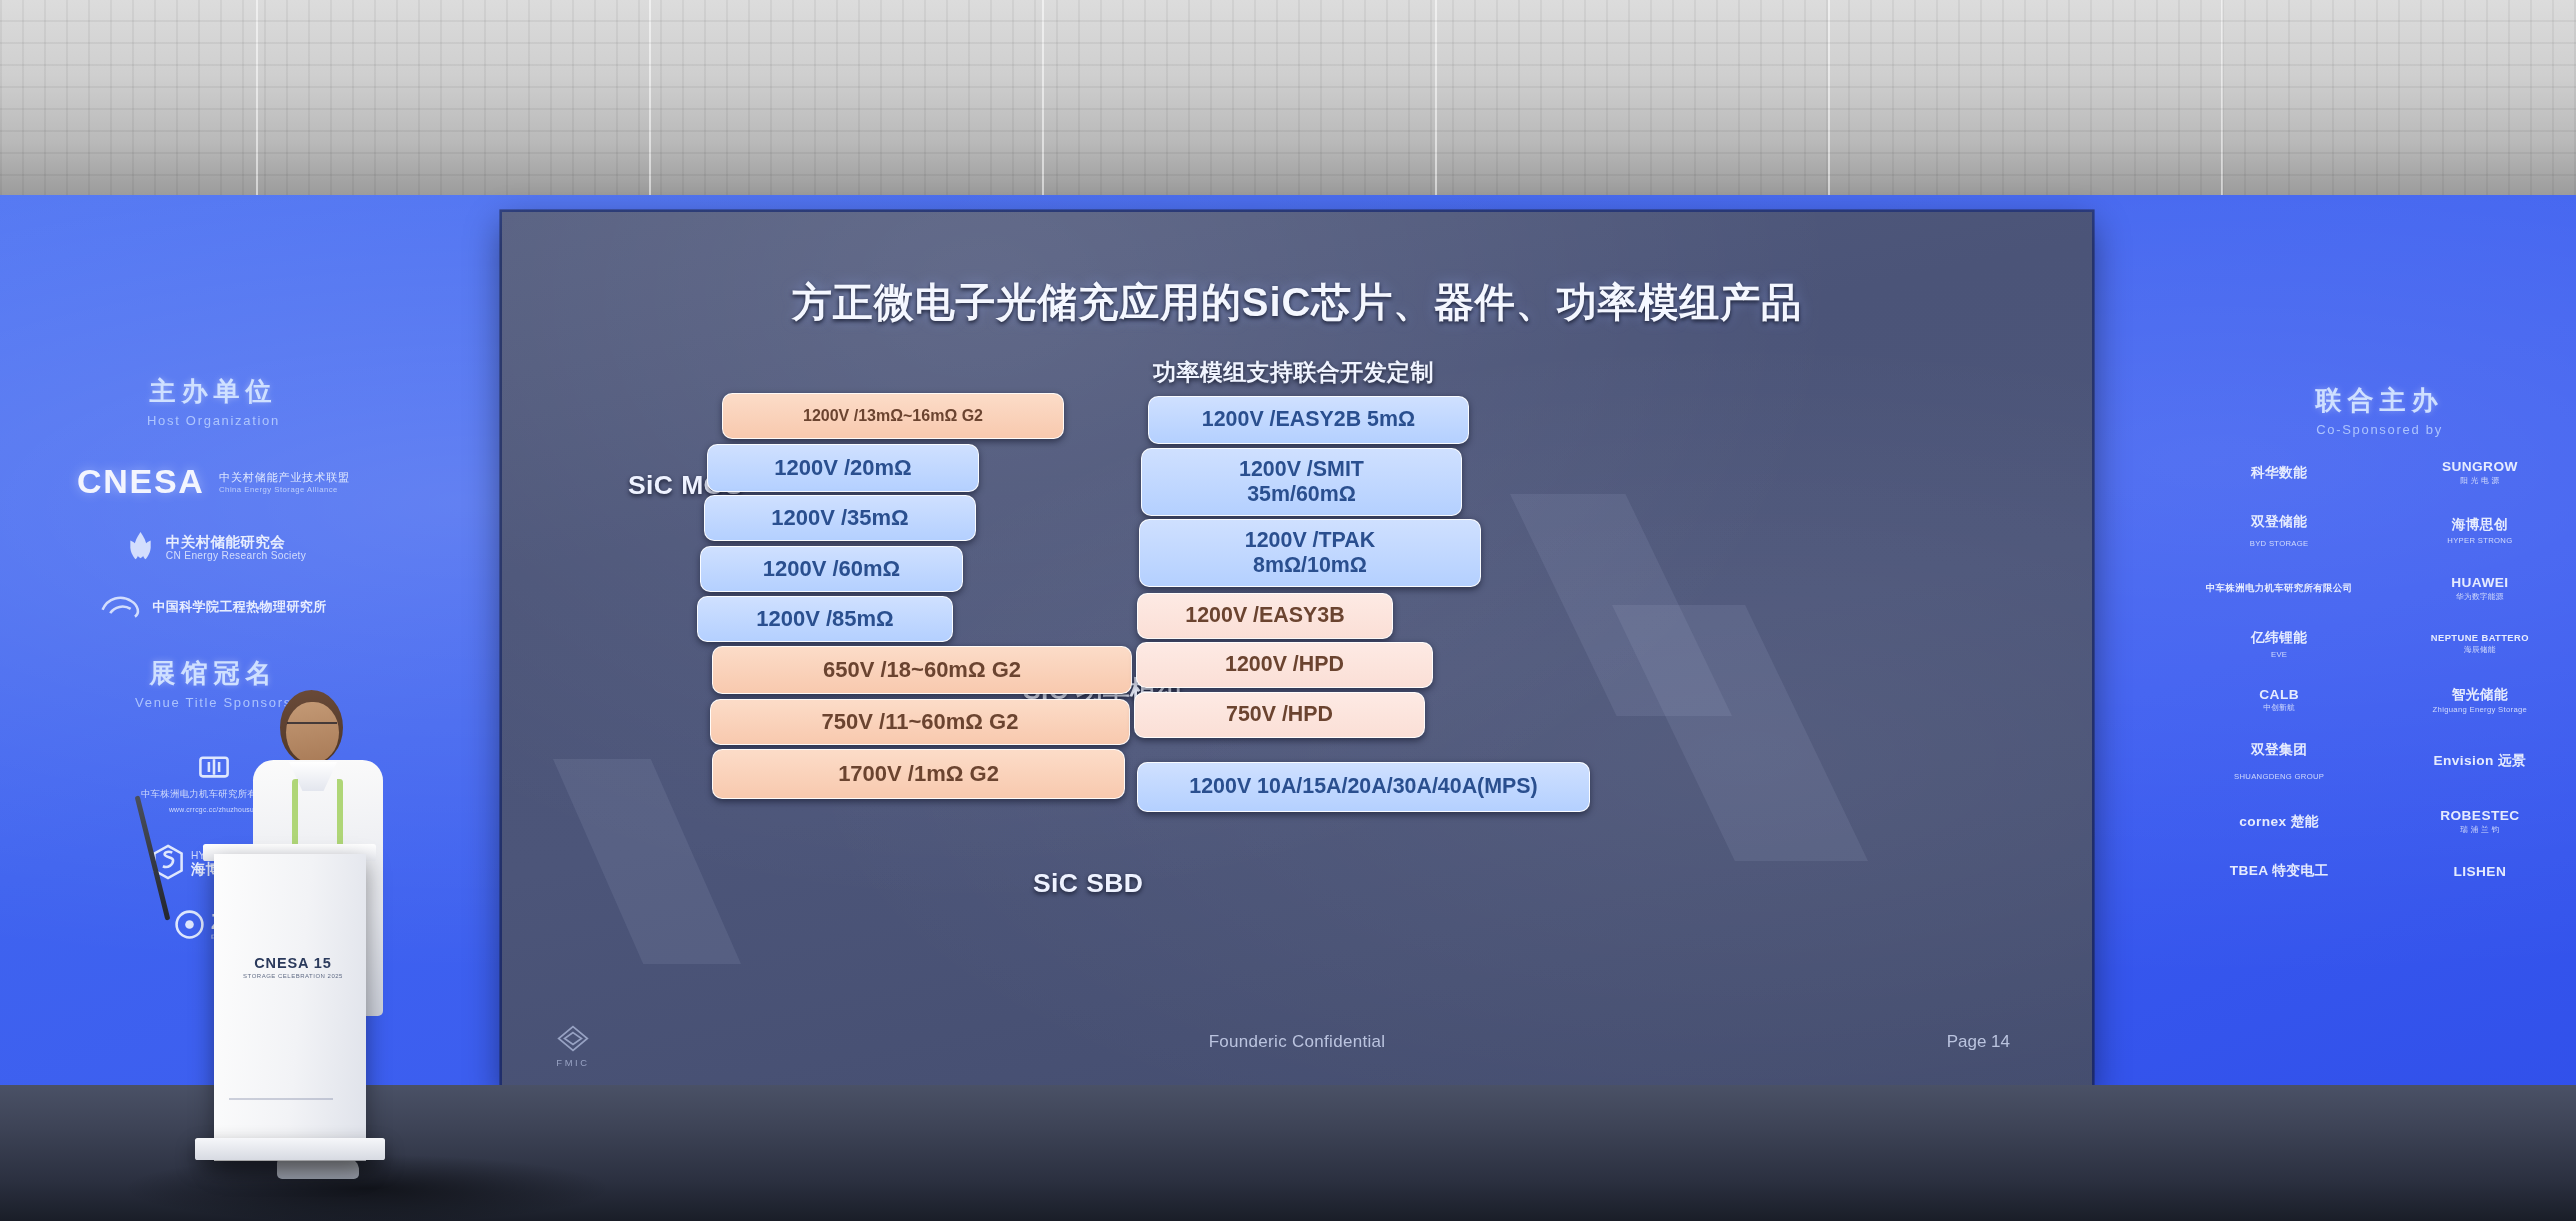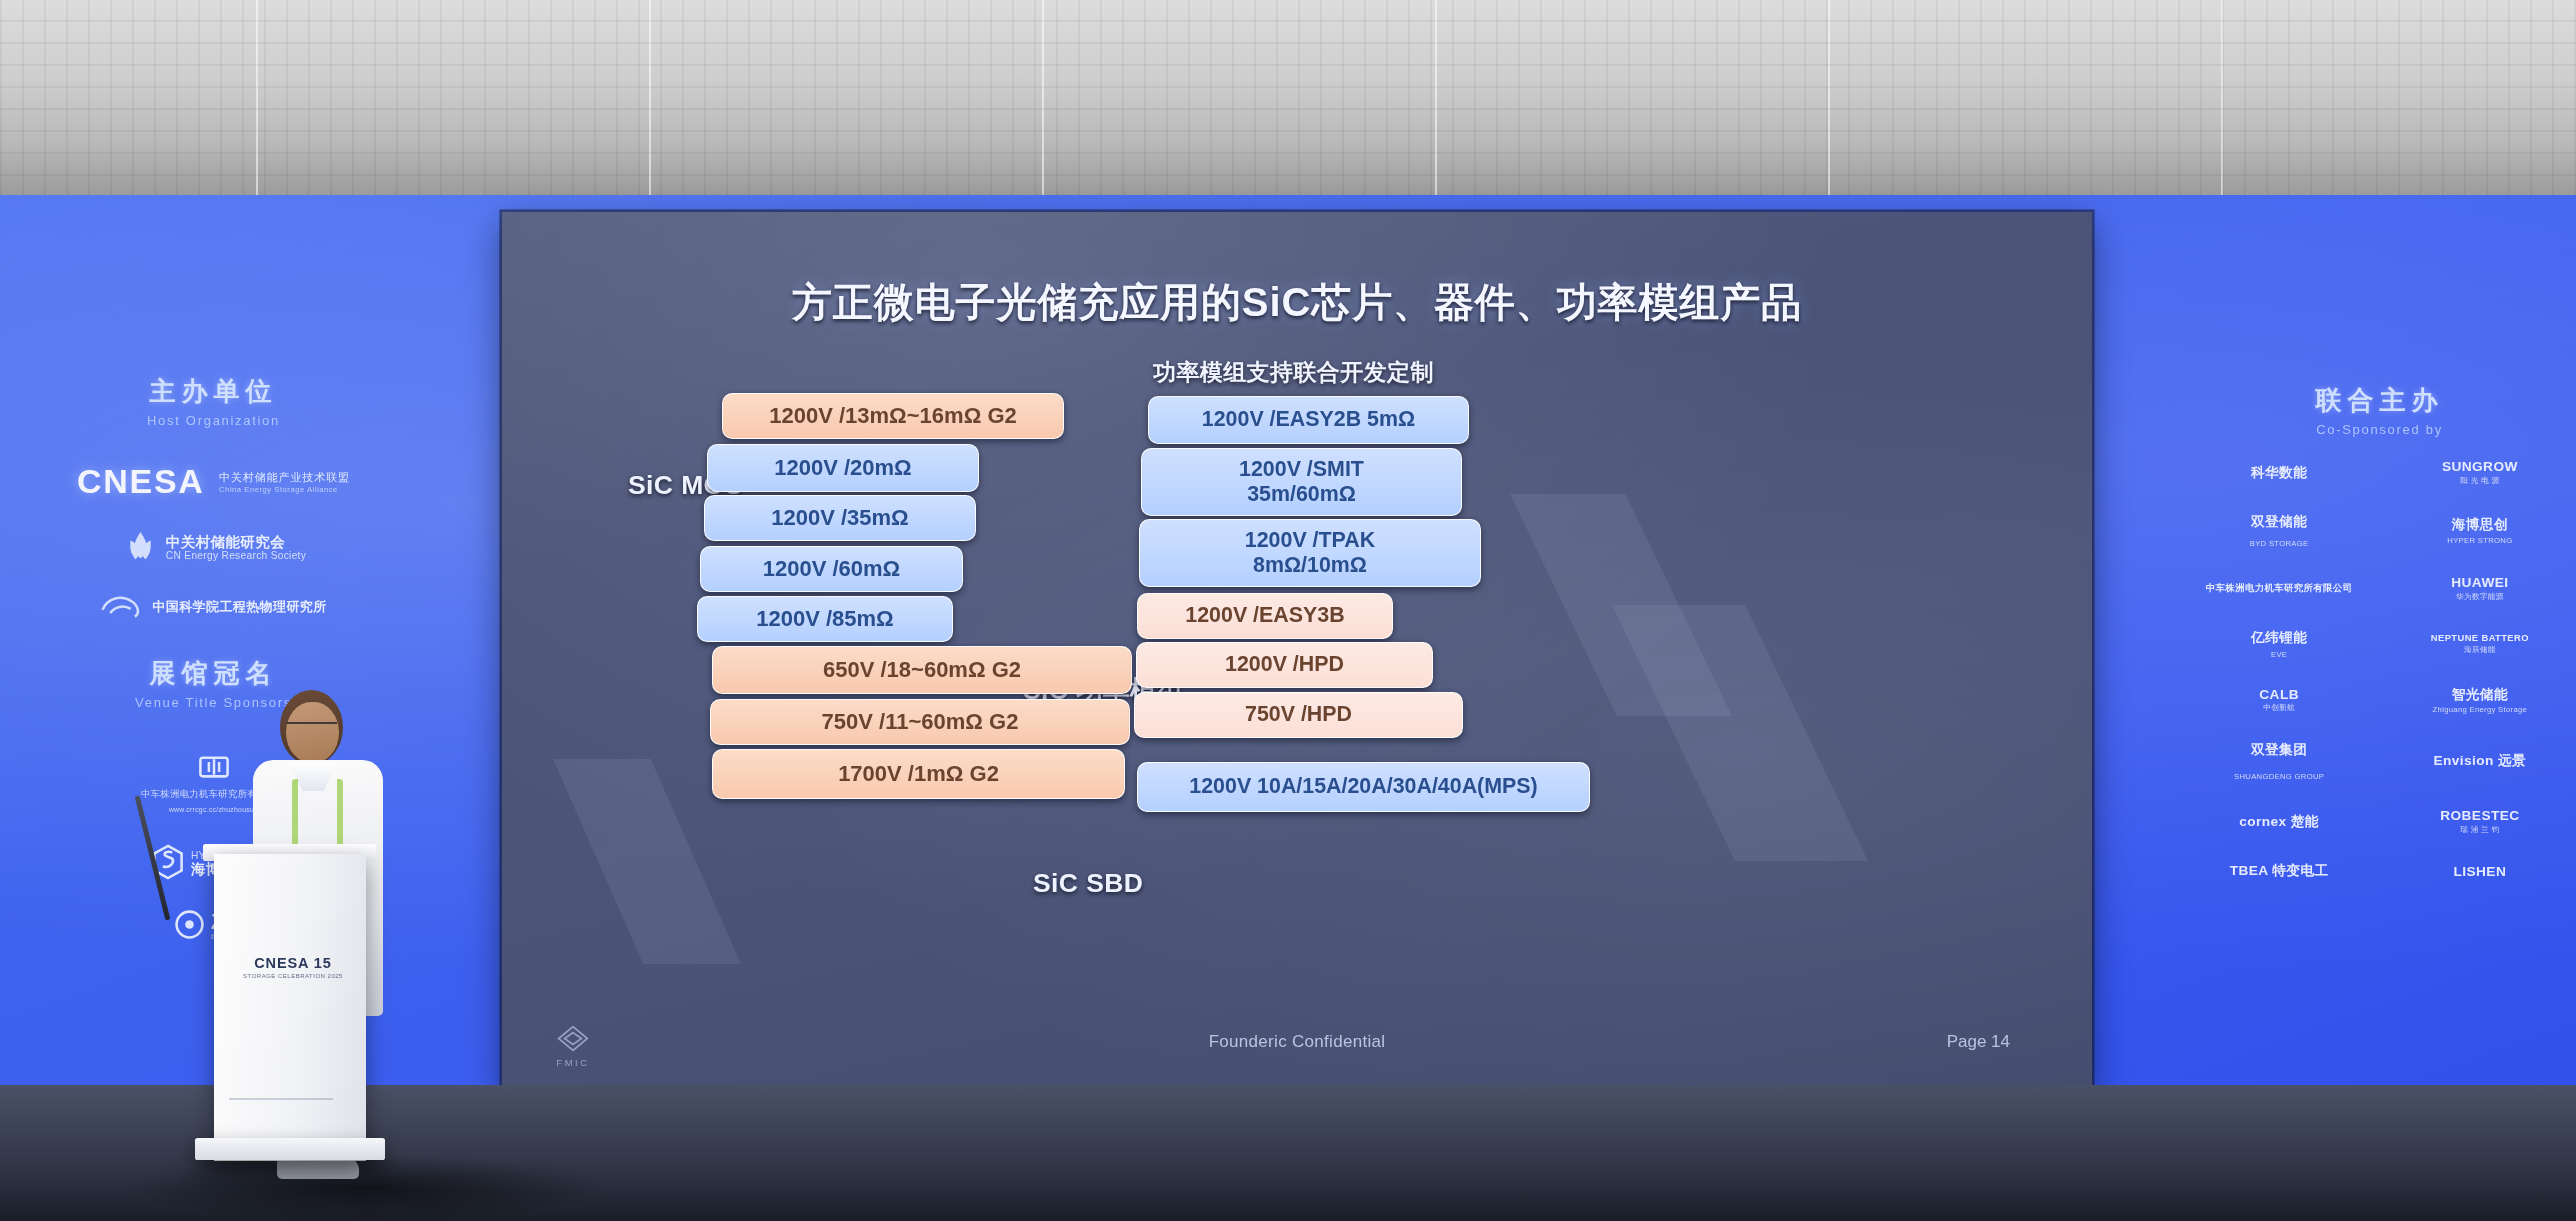--- a/index.html
+++ b/index.html
@@ -305,21 +305,21 @@
     <div class="slide-chev" style="left:51px;top:547px;width:188px;height:205px;clip-path:polygon(0 0,52% 0,100% 100%,48% 100%);"></div>
 
     <h1 class="slide-title">方正微电子光储充应用的SiC芯片、器件、功率模组产品</h1>
 
     <div class="col-label" style="left:126px;top:258px;">SiC MOS</div>
     <div class="col-label" style="left:521px;top:460px;">SiC 功率模组</div>
     <div class="col-label" style="left:531px;top:656px;">SiC SBD</div>
     <div class="subhead" style="left:651px;top:145px;">功率模组支持联合开发定制</div>
 
     <div id="mos-pills">
-        <div class="pill orange" style="left: 220px; top: 181px; width: 342px; height: 46px; font-size: 22px;">
+        <div class="pill orange" style="left: 220px; top: 181px; width: 342px; height: 46px; font-size: 16px;">
           <span>1200V /13mΩ~16mΩ G2</span>
         </div>
         <div class="pill blue" style="left: 205px; top: 232px; width: 272px; height: 48px; font-size: 22px;">
           <span>1200V /20mΩ</span>
         </div>
         <div class="pill blue" style="left: 202px; top: 283px; width: 272px; height: 46px; font-size: 22px;">
           <span>1200V /35mΩ</span>
         </div>
         <div class="pill blue" style="left: 198px; top: 334px; width: 263px; height: 46px; font-size: 22px;">
           <span>1200V /60mΩ</span>
@@ -346,21 +346,21 @@
         </div>
         <div class="pill blue" style="left: 637px; top: 307px; width: 342px; height: 68px; font-size: 21.4px;">
           <span>1200V /TPAK<br>8mΩ/10mΩ</span>
         </div>
         <div class="pill pinkpale" style="left: 635px; top: 381px; width: 256px; height: 46px; font-size: 21.4px;">
           <span>1200V /EASY3B</span>
         </div>
         <div class="pill pinkpale" style="left: 634px; top: 430px; width: 297px; height: 46px; font-size: 21.4px;">
           <span>1200V /HPD</span>
         </div>
-        <div class="pill pinkpale" style="left: 632px; top: 480px; width: 329px; height: 46px; font-size: 21.4px;">
+        <div class="pill pinkpale" style="left: 632px; top: 480px; width: 291px; height: 46px; font-size: 21.4px;">
           <span>750V /HPD</span>
         </div>
       </div>
     <div id="sbd-pills">
         <div class="pill blue" style="left: 635px; top: 550px; width: 453px; height: 50px; font-size: 21.4px;">
           <span>1200V 10A/15A/20A/30A/40A(MPS)</span>
         </div>
       </div>
 
     <div class="slide-footer">

